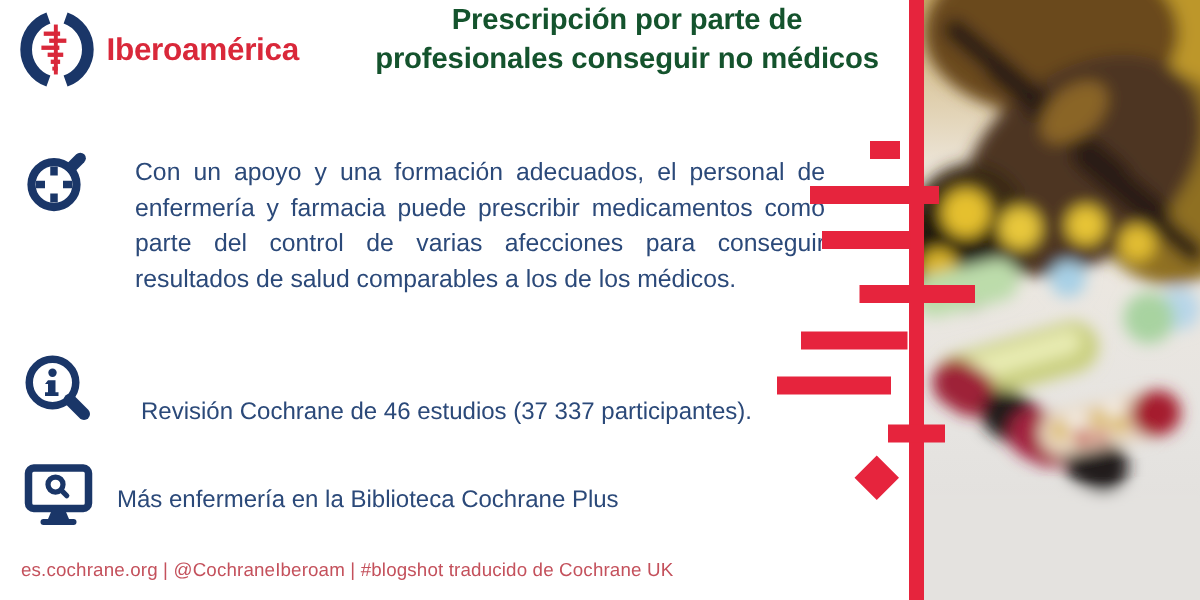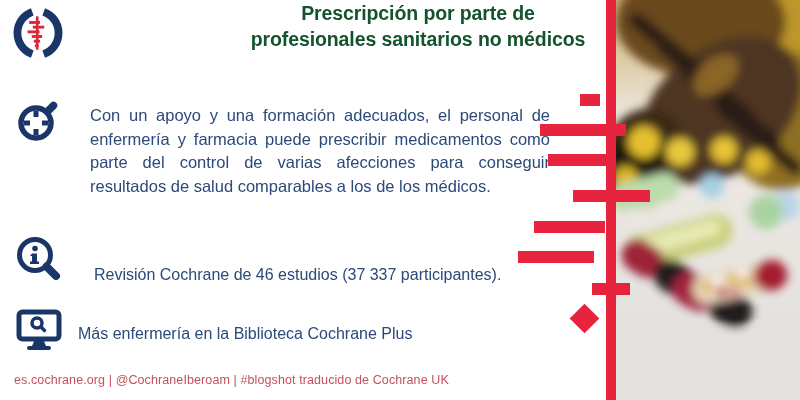--- a/index.html
+++ b/index.html
@@ -56,26 +56,27 @@
         <rect x="46" y="18" width="5" height="64"></rect>
         <rect x="33" y="27" width="21" height="5.5"></rect>
         <rect x="40" y="36" width="22" height="5.5"></rect>
         <rect x="30" y="45" width="23" height="5.5"></rect>
         <rect x="38" y="54" width="20" height="5.5"></rect>
         <rect x="42" y="63" width="12" height="5.5"></rect>
         <rect x="44" y="72" width="7" height="5"></rect>
       </g>
     </svg>
     <div class="logo-text">
+      <div class="logo-line2">Iberoamérica</div>
     </div>
   </div>
 
   <h1 class="title" style="margin:0;">
     <span>Prescripción por parte de</span><br>
-    <span>profesionales sanitarios no médicos</span>
+    <span>profesionales conseguir no médicos</span>
   </h1>
 
   <svg class="row-icon" style="left:15px;top:97px;" width="46" height="46" viewBox="0 0 46 46">
     <circle cx="21" cy="26" r="15" fill="none" stroke="#1a3668" stroke-width="5.5"></circle>
     <g stroke="#1a3668" stroke-width="5" stroke-linecap="butt">
       <line x1="21" y1="14" x2="21" y2="20"></line>
       <line x1="21" y1="32" x2="21" y2="38"></line>
       <line x1="9" y1="26" x2="15" y2="26"></line>
       <line x1="27" y1="26" x2="33" y2="26"></line>
     </g>

